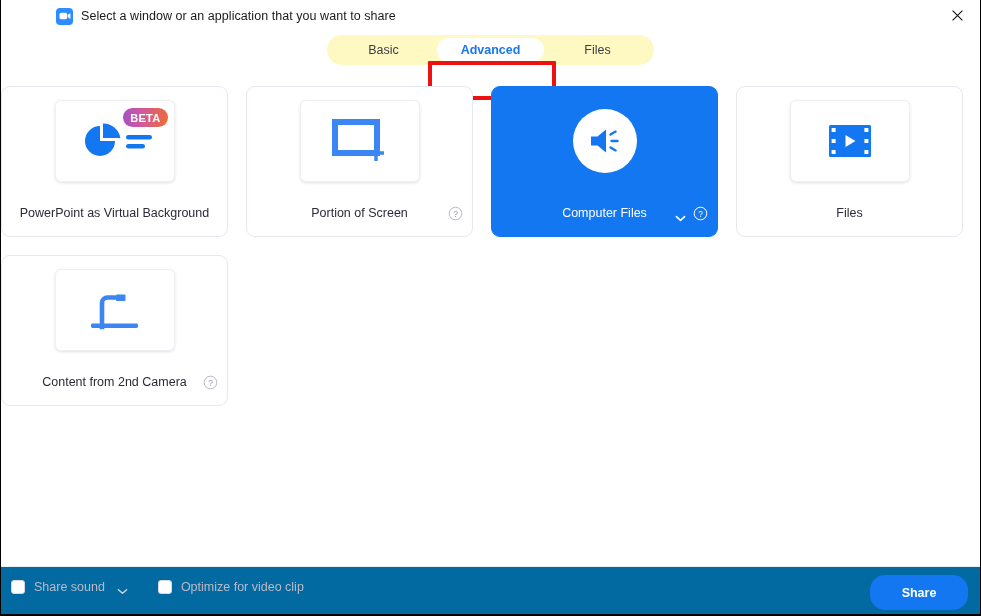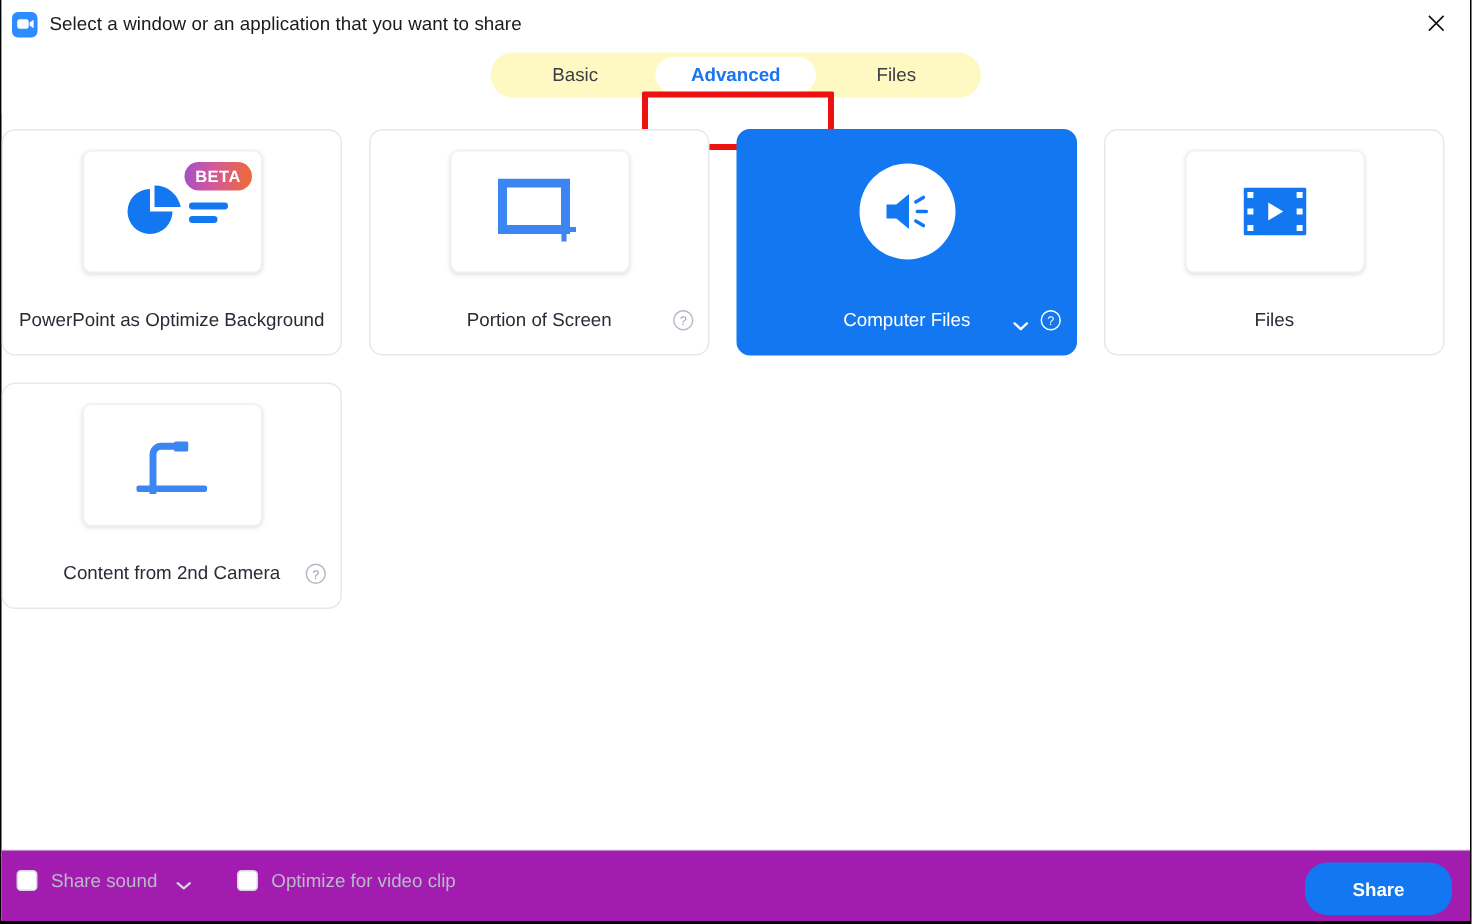--- a/index.html
+++ b/index.html
@@ -32,20 +32,21 @@
 
   
   .titlebar {
     position: relative;
     height: 32px;
     flex: 0 0 32px;
     background: #ffffff;
     display: flex;
     align-items: center;
     padding-left: 7px;
+    margin-left: 48px;
   }
   .app-icon {
     width: 17px;
     height: 17px;
     border-radius: 4px;
     background: #2d8cff;
     display: flex;
     align-items: center;
     justify-content: center;
     flex: 0 0 auto;
@@ -222,21 +223,21 @@
   }
 
   
   .footer {
     flex: 0 0 48px;
     border-top: 1px solid #eceef3;
     display: flex;
     align-items: center;
     padding: 0 12px 8px 10px;
     position: relative;
-    background: #a21caf;
+    background: #0369a1;
   }
   .check-opt {
     display: flex;
     align-items: center;
     cursor: default;
   }
   .checkbox {
     width: 14px;
     height: 14px;
     border: 1.4px solid #d6d7e3;
@@ -316,21 +317,21 @@
     <div class="card">
       <div class="thumb">
         <svg width="78" height="46" viewBox="0 0 78 46">
           <path d="M24 8 A15 15 0 1 0 39 23 L24 23 Z" fill="#1277f0"></path>
           <path d="M27 5.6 A17.4 17.4 0 0 1 44.4 20 L27 20 Z" fill="#1277f0"></path>
           <rect x="50" y="17" width="26" height="4.6" rx="2.3" fill="#1277f0"></rect>
           <rect x="50" y="26" width="19" height="4.6" rx="2.3" fill="#1277f0"></rect>
         </svg>
         <span class="beta-badge">BETA</span>
       </div>
-      <div class="card-label">PowerPoint as Optimize Background</div>
+      <div class="card-label">PowerPoint as Virtual Background</div>
     </div>
 
     <div class="card">
       <div class="thumb">
         <svg width="56" height="44" viewBox="0 0 56 44">
           <rect x="3" y="3" width="42" height="31" fill="none" stroke="#3b86f2" stroke-width="6"></rect>
           <path d="M44 26 L44 42 M36 34 L52 34" stroke="#3b86f2" stroke-width="3.4"></path>
         </svg>
       </div>
       <div class="card-label">Portion of Screen</div>

